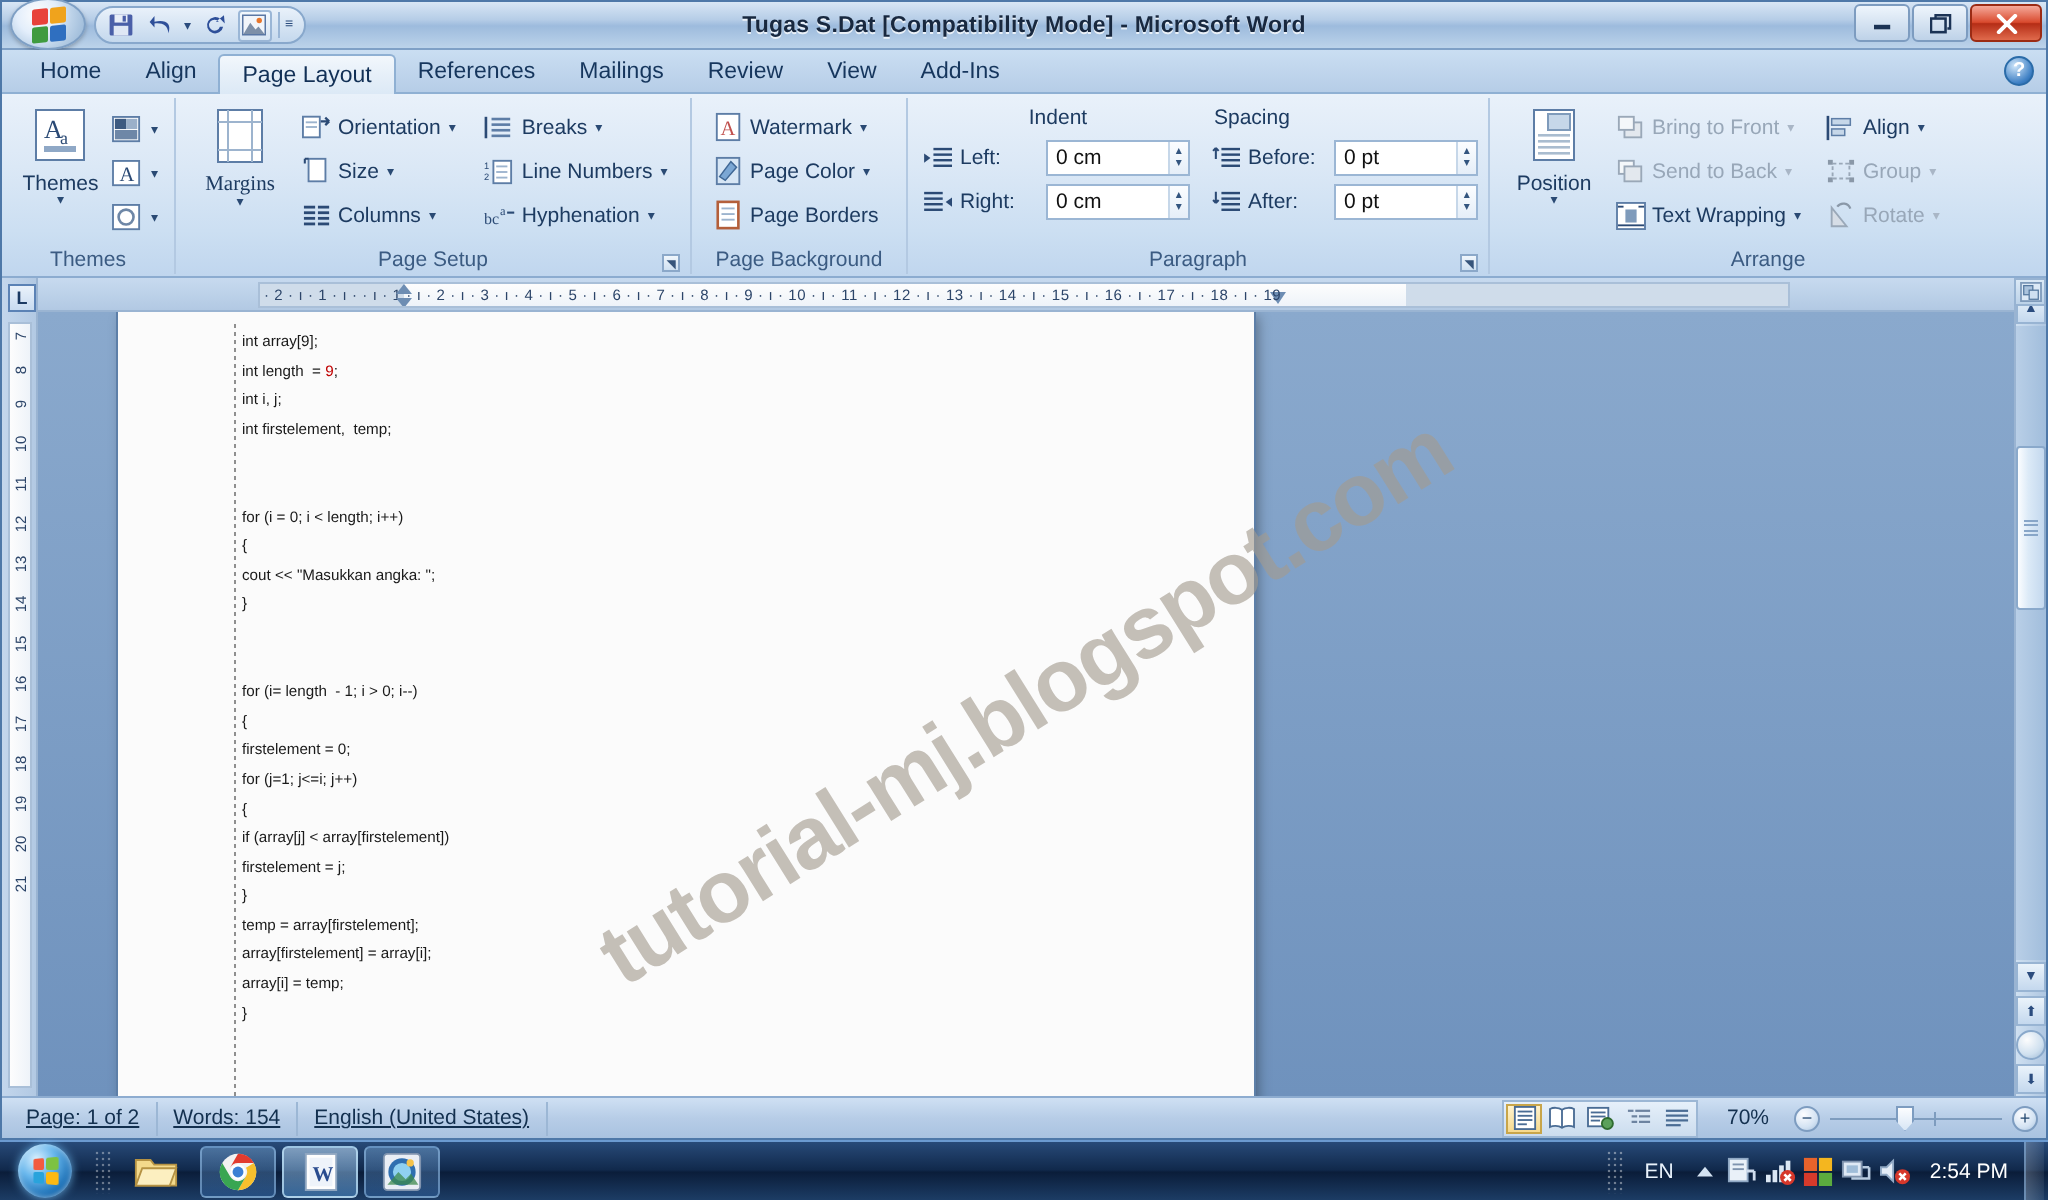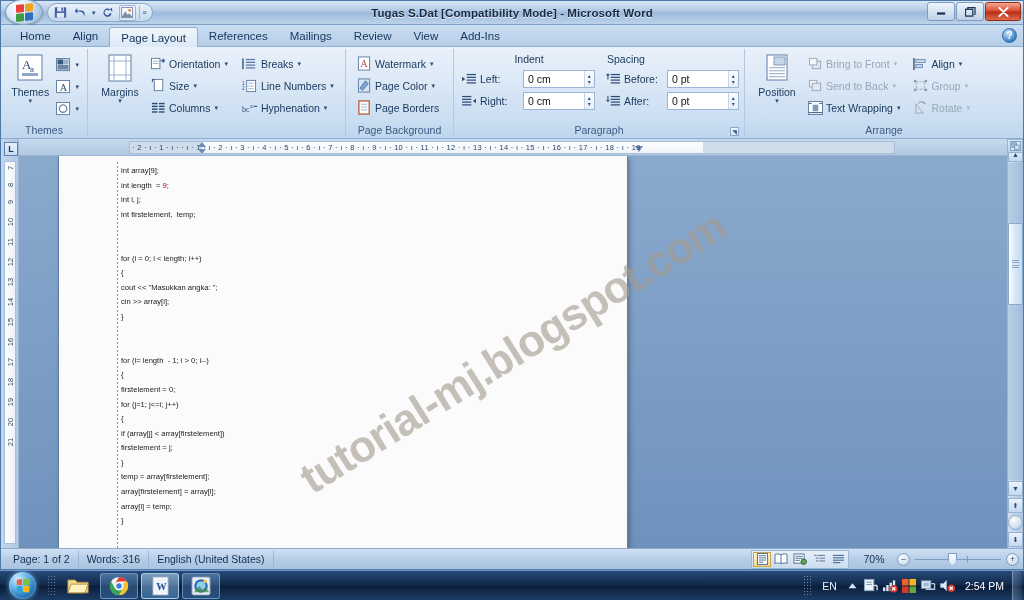--- a/index.html
+++ b/index.html
@@ -287,21 +287,21 @@
     display:flex;align-items:center;justify-content:center;
   }
 
   
   .statusbar{
     height:21px; display:flex; align-items:center;
     background:linear-gradient(180deg,#cfe0f3 0%, #b7cde7 50%, #a9c3e0 100%);
     border-top:1px solid #8dacd0; font-size:10.5px; color:#13304f;
     padding:0 4px;
   }
-  .sb-item{ padding:0 8px; height:17px; display:flex;align-items:center; border-right:1px solid #9cb7d5;}
+  .sb-item{ padding:0 8px; height:17px; display:flex;align-items:center; border-right:1px solid #9cb7d5;text-decoration:underline;}
   .sb-spacer{flex:1;}
   .viewbtns{display:flex;align-items:center;gap:1px;margin-right:8px;
     border:1px solid #9cb7d5;background:linear-gradient(180deg,#e6f0fa,#cbdcee);padding:1px;}
   .vbtn{width:18px;height:15px;display:flex;align-items:center;justify-content:center;}
   .vbtn.active{background:linear-gradient(180deg,#fff3cf,#f6d98c);border:1px solid #c8a54a;}
   .zoomlbl{ width:34px; text-align:center; margin-right:6px;}
   .zoomslider{display:flex;align-items:center;gap:0;}
   .zbtn{width:13px;height:13px;border-radius:50%;
     background:radial-gradient(circle at 35% 30%,#fdfdff,#d4e3f3 60%,#a9c2dd);
     border:1px solid #7d9cc0;display:flex;align-items:center;justify-content:center;font-size:9px;color:#23476f;line-height:9px;}
@@ -494,21 +494,21 @@
               </span>
               <span class="caret">▾</span>
             </div>
           </div>
         </div>
         <div class="rg-label">Themes</div>
       </div>
 
       <div class="rgroup" style="width:258px;">
         <div class="rg-body">
-          <div class="bigbtn" style="width:50px;">
+          <div class="bigbtn" style="width:50px;font-family:Liberation Serif, serif;">
             <div class="bi">
               <svg width="30" height="32" viewBox="0 0 30 32">
                 <rect x="4" y="1" width="22" height="26" fill="#fff" stroke="#5d7da6"></rect>
                 <path d="M9 1 L9 27 M21 1 L21 27 M4 7 L26 7 M4 21 L26 21" stroke="#9db4ce" stroke-width="1"></path>
               </svg>
             </div>
             <div class="cap">Margins</div>
             <div class="arrow">▾</div>
           </div>
 
@@ -592,20 +592,24 @@
                 <svg width="17" height="14" viewBox="0 0 18 15">
                   <text x="0" y="12" font-size="9" fill="#2b4a75" font-family="Liberation Serif, serif">bc</text>
                   <text x="9" y="7" font-size="7" fill="#2b4a75" font-family="Liberation Serif, serif">a</text>
                   <rect x="13" y="5" width="4" height="1.2" fill="#2b4a75"></rect>
                 </svg>
               </span>
               <span>Hyphenation</span>
               <span class="caret">▾</span>
             </div>
           </div>
+        </div>
+        <div class="rg-label">
+          <span>Page Setup</span>
+          <span class="rg-dialog">◥</span>
         </div>
       </div>
 
       <div class="rgroup" style="width:108px;">
         <div class="rg-body" style="padding-top:4px;">
           <div class="col">
             <div class="smallbtn">
               <span class="ico">
                 <svg width="15" height="15" viewBox="0 0 16 16">
                   <rect x="1.5" y="1" width="12" height="14" fill="#fff" stroke="#5d7da6"></rect>
@@ -877,21 +881,20 @@
             <div class="page-inner">
               <div class="code-line">int array[9];</div>
               <div class="code-line"><span>int length  = </span><span class="num">9</span><span>;</span></div>
               <div class="code-line">int i, j;</div>
               <div class="code-line">int firstelement,  temp;</div>
               <div class="code-line blank"></div>
               <div class="code-line blank"></div>
               <div class="code-line">for (i = 0; i &lt; length; i++)</div>
               <div class="code-line">{</div>
               <div class="code-line">cout &lt;&lt; "Masukkan angka: ";</div>
-              <div class="code-line">cin &gt;&gt; array[i];</div>
               <div class="code-line">}</div>
               <div class="code-line blank"></div>
               <div class="code-line blank"></div>
               <div class="code-line">for (i= length  - 1; i &gt; 0; i--)</div>
               <div class="code-line">{</div>
               <div class="code-line">firstelement = 0;</div>
               <div class="code-line">for (j=1; j&lt;=i; j++)</div>
               <div class="code-line">{</div>
               <div class="code-line">if (array[j] &lt; array[firstelement])</div>
               <div class="code-line">firstelement = j;</div>
@@ -931,21 +934,21 @@
         <svg width="11" height="10" viewBox="0 0 12 11">
           <rect x="0.5" y="0.5" width="11" height="10" fill="#dce9f6" stroke="#7f9bbb"></rect>
           <rect x="2" y="2" width="5" height="5" fill="#aac3dd" stroke="#55789f" stroke-width=".7"></rect>
           <rect x="5" y="4.5" width="5" height="5" fill="#cfe0f1" stroke="#55789f" stroke-width=".7"></rect>
         </svg>
       </div>
     </div>
 
     <div class="statusbar">
       <div class="sb-item">Page: 1 of 2</div>
-      <div class="sb-item">Words: 316</div>
+      <div class="sb-item">Words: 154</div>
       <div class="sb-item">English (United States)</div>
       <div class="sb-spacer"></div>
 
       <div class="viewbtns">
         <div class="vbtn active">
           <svg width="13" height="12" viewBox="0 0 14 13">
             <rect x="1.5" y="0.5" width="11" height="12" fill="#fff" stroke="#4a6c94"></rect>
             <g fill="#4a6c94">
                 <rect x="3" y="2.5" width="8" height="1"></rect>
                 <rect x="3" y="4.8" width="8" height="1"></rect>

